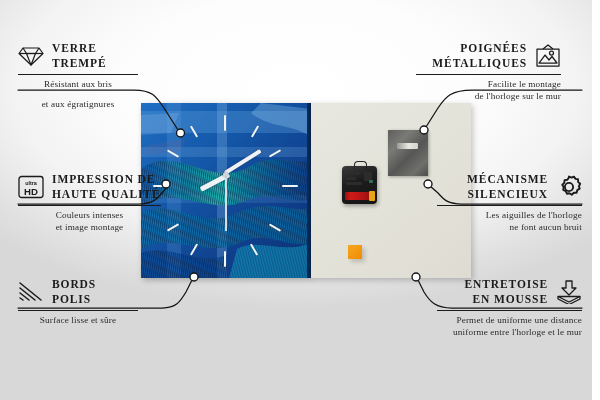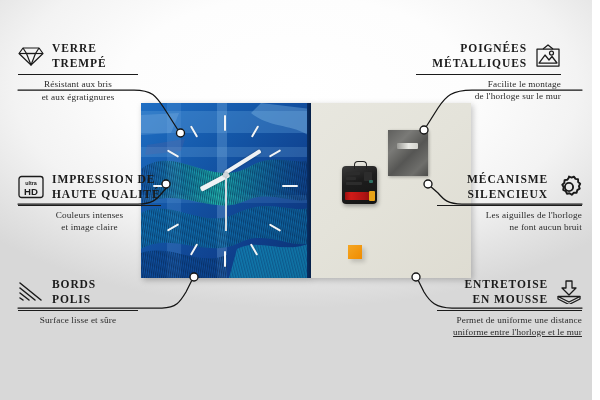--- a/index.html
+++ b/index.html
@@ -209,38 +209,38 @@
           <path d="M8.5,8.5 H17.5"></path>
         </g>
       </svg>
       <div>
         <div class="f-title">VERRE</div>
         <div class="f-title">TREMPÉ</div>
       </div>
     </div>
     <div class="f-rule" style="width:120px;"></div>
     <div class="f-sub">Résistant aux bris</div>
-    <div class="f-sub" style="margin-top:1px;">et aux égratignures</div>
+    <div class="f-sub" style="margin-top:8px;">et aux égratignures</div>
   </div>
 
   <div class="feature left" style="left:18px;top:172px;width:143px;">
     <div class="f-head">
       <svg class="ico" width="26" height="24" viewBox="0 0 26 24">
         <rect x="1" y="1.5" width="24" height="21" rx="2.5" fill="none" stroke="#1b1b1b" stroke-width="1.3"></rect>
         <text x="13" y="10" font-family="Liberation Sans, sans-serif" font-size="5.4" font-weight="bold" text-anchor="middle" fill="#1b1b1b">ultra</text>
         <text x="13" y="19.5" font-family="Liberation Sans, sans-serif" font-size="9.6" font-weight="bold" text-anchor="middle" fill="#1b1b1b">HD</text>
       </svg>
       <div>
         <div class="f-title">IMPRESSION DE</div>
         <div class="f-title">HAUTE QUALITÉ</div>
       </div>
     </div>
     <div class="f-rule" style="width:143px;"></div>
     <div class="f-sub">Couleurs intenses</div>
-    <div class="f-sub" style="margin-top:0;">et image claire</div>
+    <div class="f-sub" style="margin-top:0;">et image montage</div>
   </div>
 
   <div class="feature left" style="left:18px;top:277px;width:120px;">
     <div class="f-head">
       <svg class="ico" width="26" height="22" viewBox="0 0 26 22">
         <g stroke="#1b1b1b" stroke-width="1.5" stroke-linecap="round">
           <path d="M2,2 L23,19"></path>
           <path d="M2,7 L17,19"></path>
           <path d="M2,12 L11,19"></path>
           <path d="M2,17 L5,19"></path>
@@ -302,16 +302,16 @@
       <svg class="ico" width="26" height="24" viewBox="0 0 26 24">
         <g fill="none" stroke="#1b1b1b" stroke-width="1.3" stroke-linejoin="round">
           <path d="M10,1 h6 v7 h4 l-7,7 -7,-7 h4 Z"></path>
           <path d="M13,16.5 L24,16.5 L13,22 L2,16.5 Z"></path>
           <path d="M2,16.5 v2.5 L13,24.5 L24,19 v-2.5"></path>
         </g>
       </svg>
     </div>
     <div class="f-rule" style="width:145px;"></div>
     <div class="f-sub">Permet de uniforme une distance</div>
-    <div class="f-sub" style="margin-top:0;text-decoration:underline;">uniforme entre l'horloge et le mur</div>
+    <div class="f-sub" style="margin-top:0;">uniforme entre l'horloge et le mur</div>
   </div>
 
 </div>
 
 </body></html>

